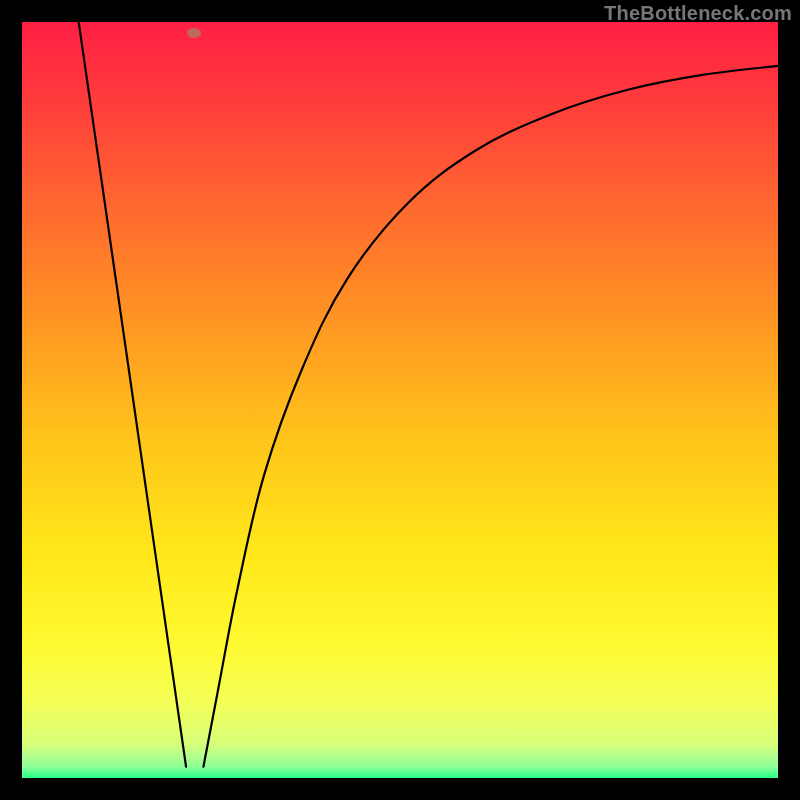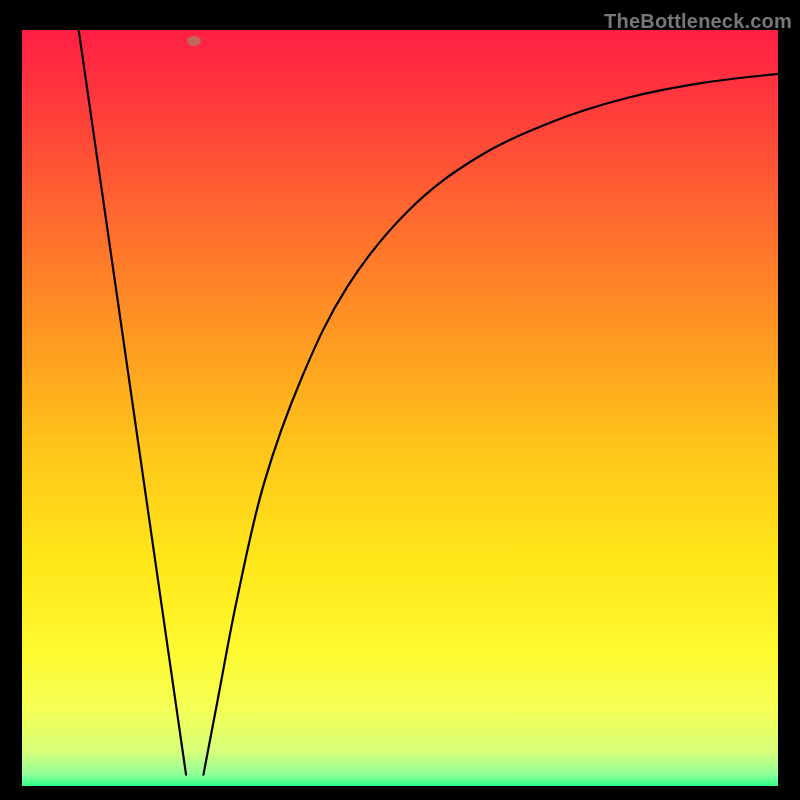--- a/index.html
+++ b/index.html
@@ -9,21 +9,20 @@
     height: 800px;
     overflow: hidden;
     font-family: Arial, Helvetica, sans-serif;
     background: #000;
   }
   .frame {
     position: relative;
     width: 800px;
     height: 583px;
     background: #000;
-    margin-top: 8px;
   }
   .plot {
     position: absolute;
     left: 22px;
     top: 22px;
     width: 756px;
     height: 756px;
     overflow: hidden;
   }
   .gradient {

